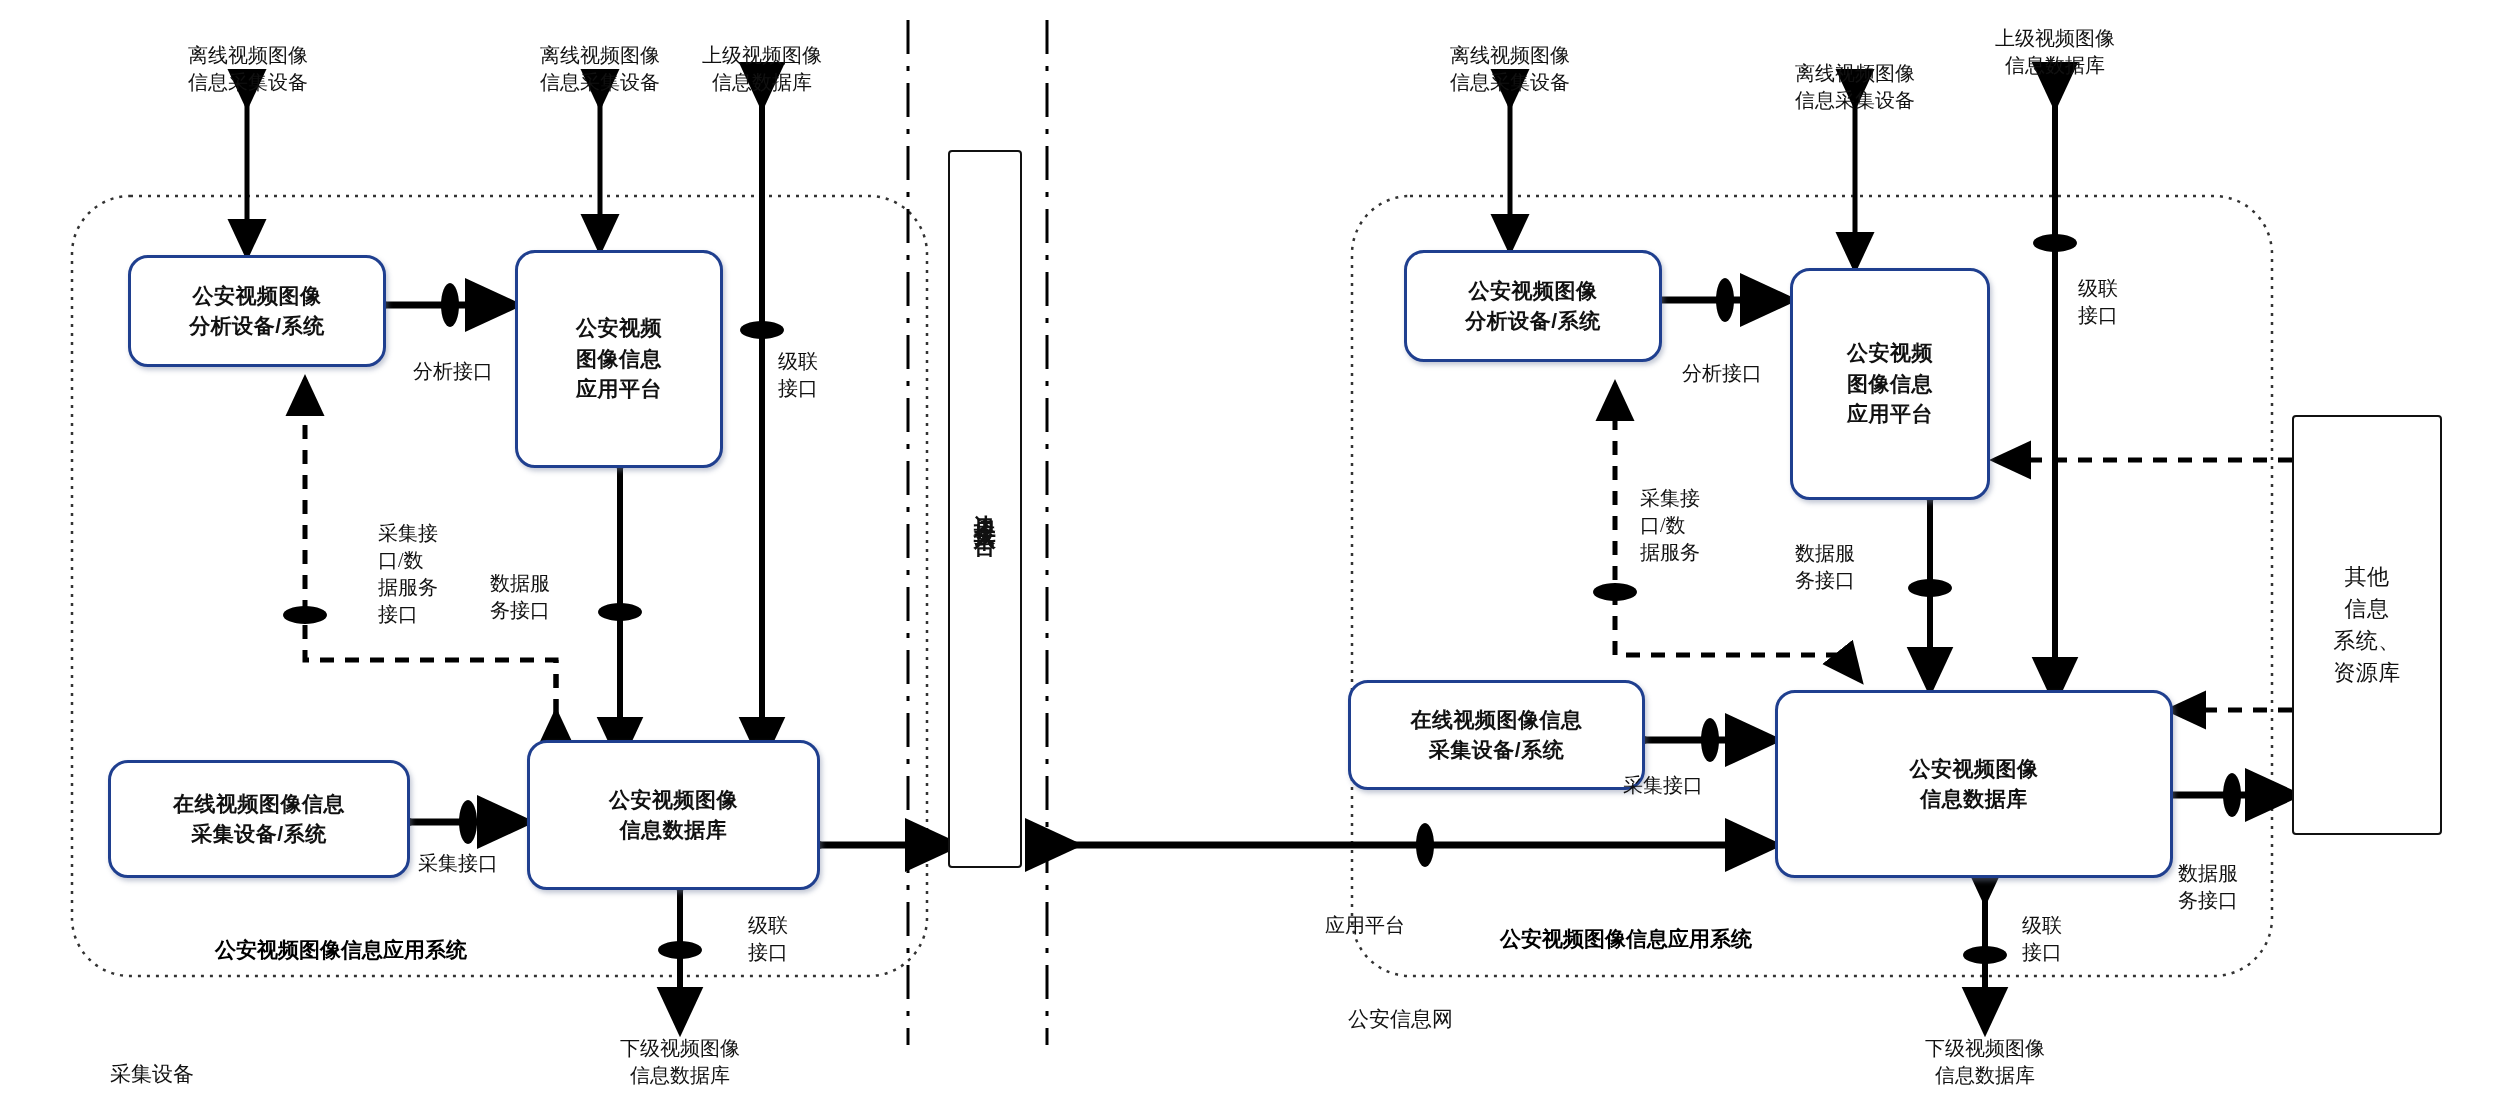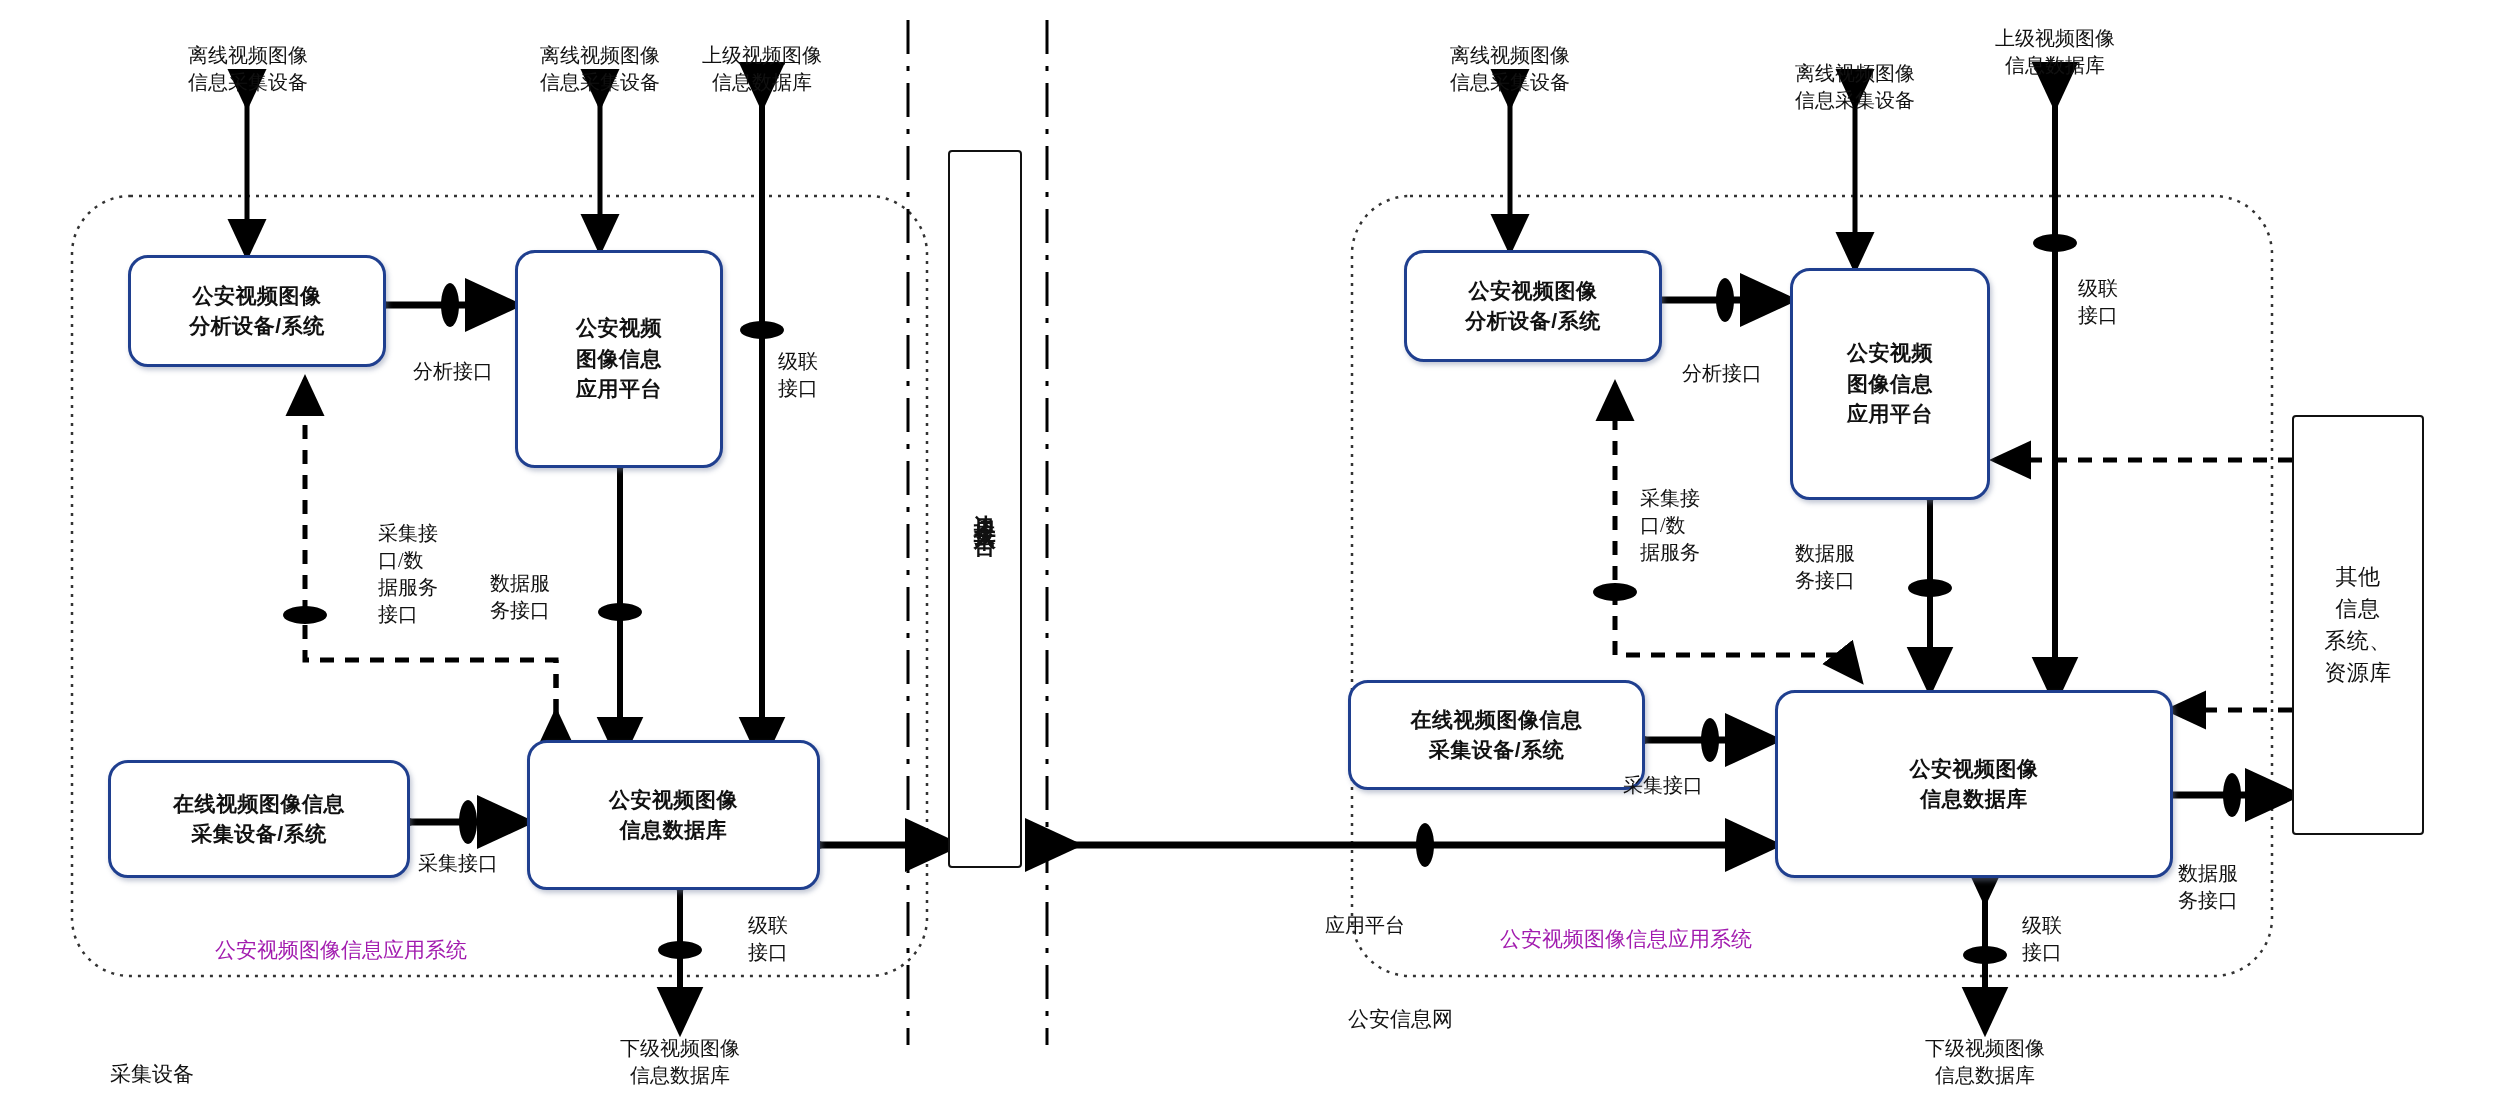--- a/index.html
+++ b/index.html
@@ -61,22 +61,22 @@
   .label .ln { display: block; }
   .label.vert {
     writing-mode: vertical-rl;
     text-orientation: upright;
     white-space: nowrap;
     letter-spacing: 4px;
   }
   .zone-title {
     position: absolute;
     font-size: 21px;
-    font-weight: normal;
-    color: #a21caf;
+    font-weight: bold;
+    color: #000000;
     white-space: nowrap;
   }
   .zone-outer-label {
     position: absolute;
     font-size: 21px;
     color: #111111;
     white-space: nowrap;
   }
 </style>
 </head>
@@ -244,21 +244,21 @@
   <div class="node" style="left:1348px; top:680px; width:297px; height:110px;">
     <span class="ln">在线视频图像信息</span>
     <span class="ln">采集设备/系统</span>
   </div>
 
   <div class="node" style="left:1775px; top:690px; width:398px; height:188px;">
     <span class="ln">公安视频图像</span>
     <span class="ln">信息数据库</span>
   </div>
 
-  <div class="node plain" style="left:2292px; top:415px; width:132px; height:420px; font-weight:normal; font-size:22px; border-radius:4px;">
+  <div class="node plain" style="left:2292px; top:415px; width:150px; height:420px; font-weight:normal; font-size:22px; border-radius:4px;">
     <span class="ln">其他</span>
     <span class="ln">信息</span>
     <span class="ln">系统、</span>
     <span class="ln">资源库</span>
   </div>
 
   <div class="zone-title" style="left:1500px; top:925px;">公安视频图像信息应用系统</div>
   <div class="zone-outer-label" style="left:1348px; top:1005px;">公安信息网</div>
 
   <div class="label" style="left:1360px; top:42px; width:300px;">

